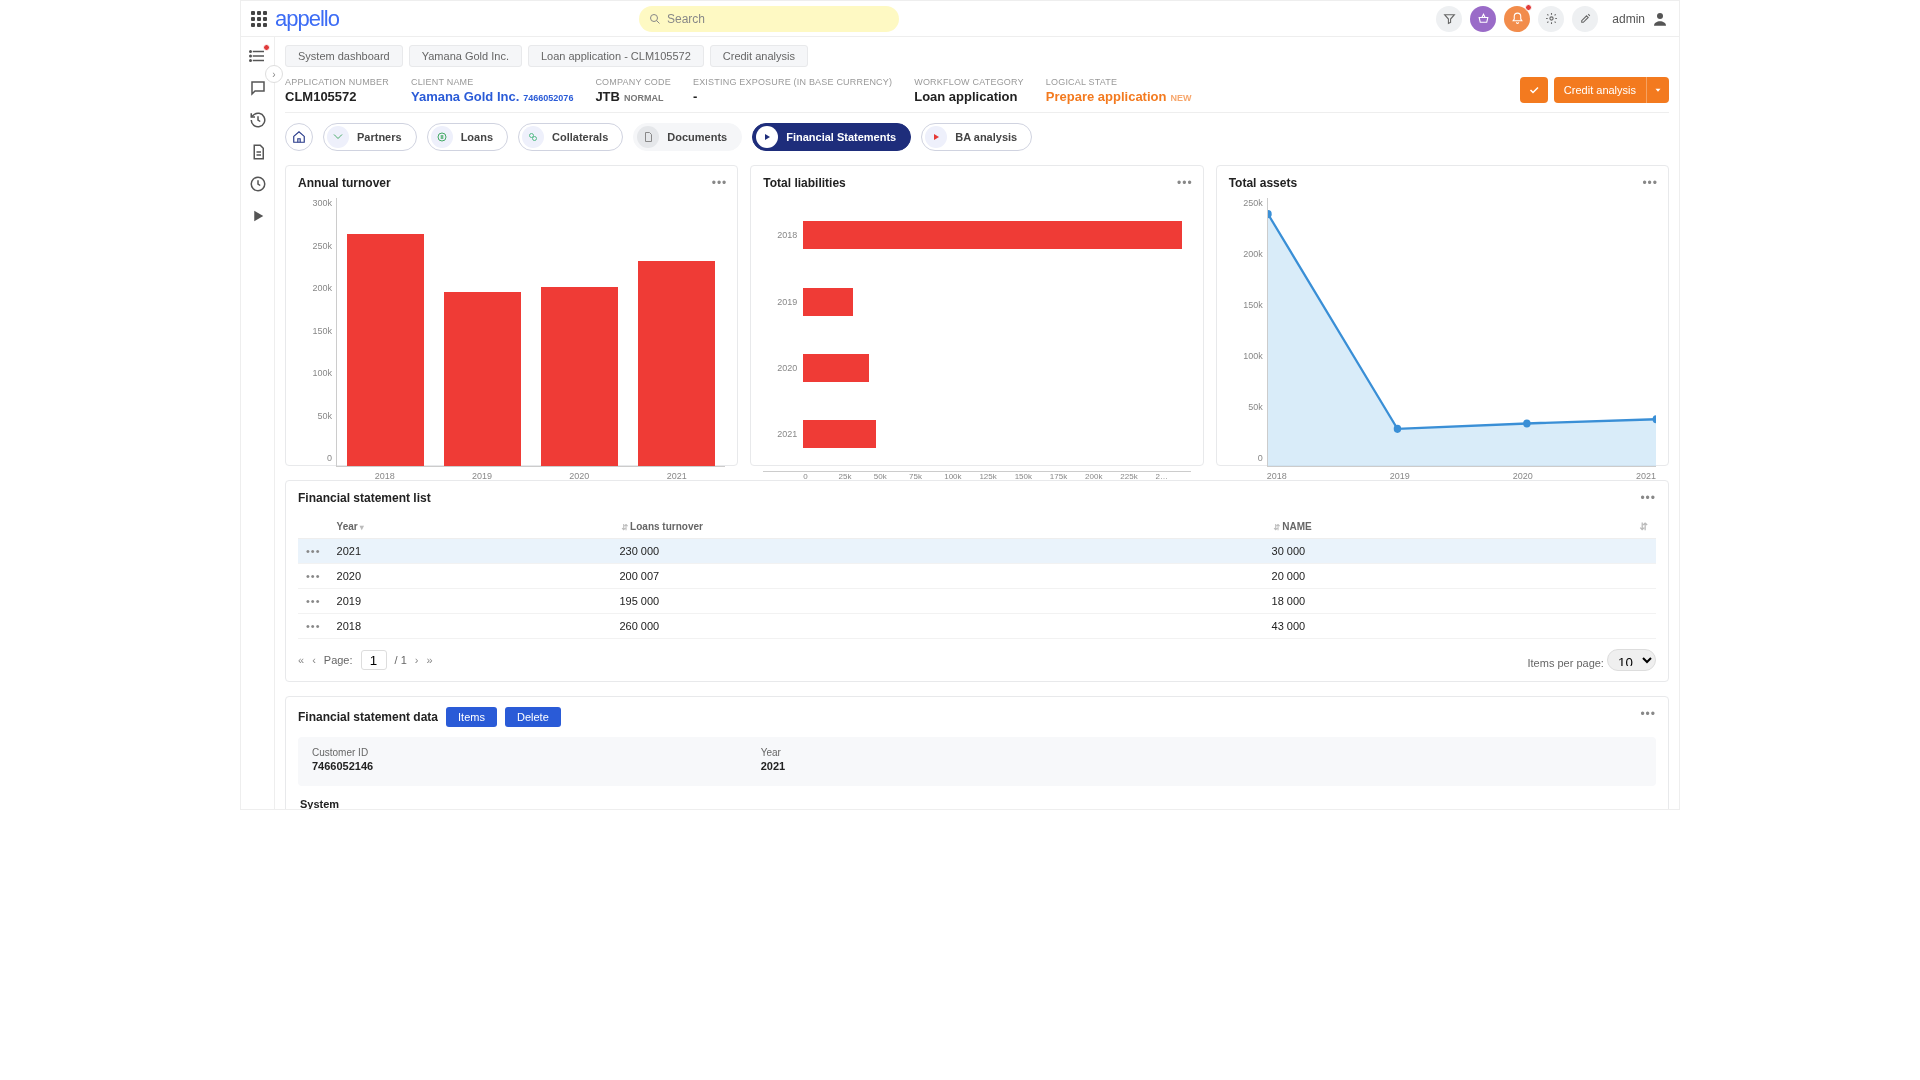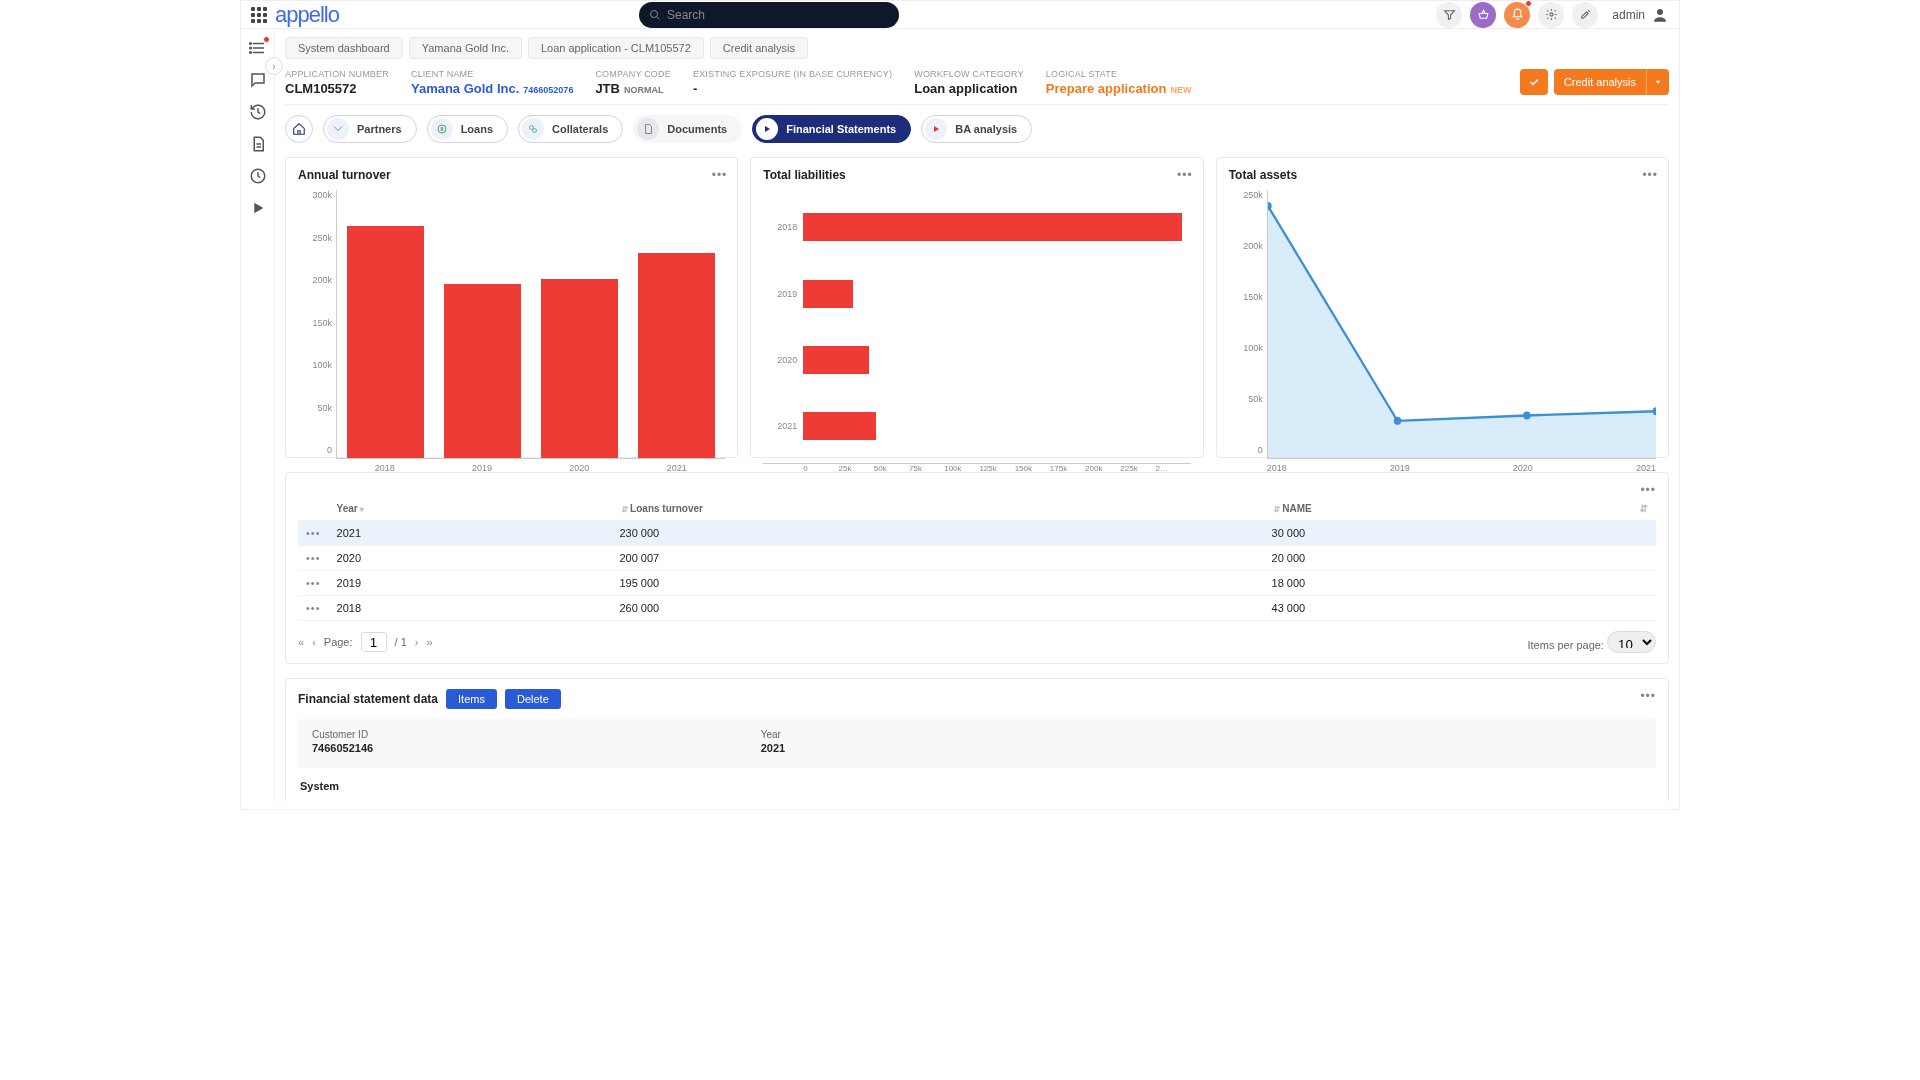--- a/index.html
+++ b/index.html
@@ -1,22 +1,22 @@
 <!DOCTYPE html>
 <html><head>
 <meta charset="utf-8">
 <style>
 * { box-sizing: border-box; margin: 0; padding: 0; font-family: -apple-system, BlinkMacSystemFont, "Segoe UI", Arial, sans-serif; }
 body { background: #fff; color: #222; font-size: 12px; }
 .viewport { width: 1440px; height: 810px; margin: 0 auto; background: #fff; position: relative; border: 1px solid #eee; overflow: hidden; }
-.topbar { height: 28px; display:flex; align-items:center; padding: 0 10px; border-bottom: 1px solid #eee; }
+.topbar { height: 36px; display:flex; align-items:center; padding: 0 10px; border-bottom: 1px solid #eee; }
 .grid-icon { width:16px; height:16px; display:grid; grid-template-columns:repeat(3,4px); grid-template-rows:repeat(3,4px); gap:2px; margin-right:8px; cursor:pointer;}
 .grid-icon span{background:#444;border-radius:1px;}
 .logo { color:#3c6cf5; font-size:22px; font-weight:400; letter-spacing:-1px;}
-.search { flex:0 0 260px; margin-left:300px; height:26px; background:#0f172a; border-radius:13px; display:flex; align-items:center; padding:0 10px; color:#888;}
+.search { flex:0 0 260px; margin-left:300px; height:26px; background:#fef9c3; border-radius:13px; display:flex; align-items:center; padding:0 10px; color:#888;}
 .search svg{margin-right:6px;}
 .topbar-spacer{flex:1;}
 .top-icons{display:flex;gap:8px;align-items:center;}
 .circ{width:26px;height:26px;border-radius:50%;display:flex;align-items:center;justify-content:center;position:relative;}
 .circ.grey{background:#eef0f2;color:#555;}
 .circ.purple{background:#9a6bc8;color:#fff;}
 .circ.orange{background:#f28c4b;color:#fff;}
 .dot{position:absolute;top:-2px;right:-2px;width:7px;height:7px;border-radius:50%;background:#e03a3a;border:1px solid #fff;}
 .user{margin-left:14px;display:flex;align-items:center;gap:6px;color:#555;}
 .user svg{width:18px;height:18px;}
@@ -435,20 +435,21 @@
                   <span>2020</span>
                   <span>2021</span>
                 </div>
             </div>
           </div>
         </div>
       </div>
 
       <div class="wide-card">
         <span class="more">•••</span>
+        <div class="wide-title">Financial statement list</div>
         <table class="fs">
           <thead>
               <tr>
             <th style="width:26px"></th>
             <th><span>Year</span><span class="sort">▾</span></th>
             <th><span class="sort" style="margin-right:2px;">⇵</span><span>Loans turnover</span></th>
             <th><span class="sort" style="margin-right:2px;">⇵</span><span>NAME</span></th>
             <th style="width:16px;text-align:right;color:#bbb">⇵</th>
           </tr>
             </thead>

